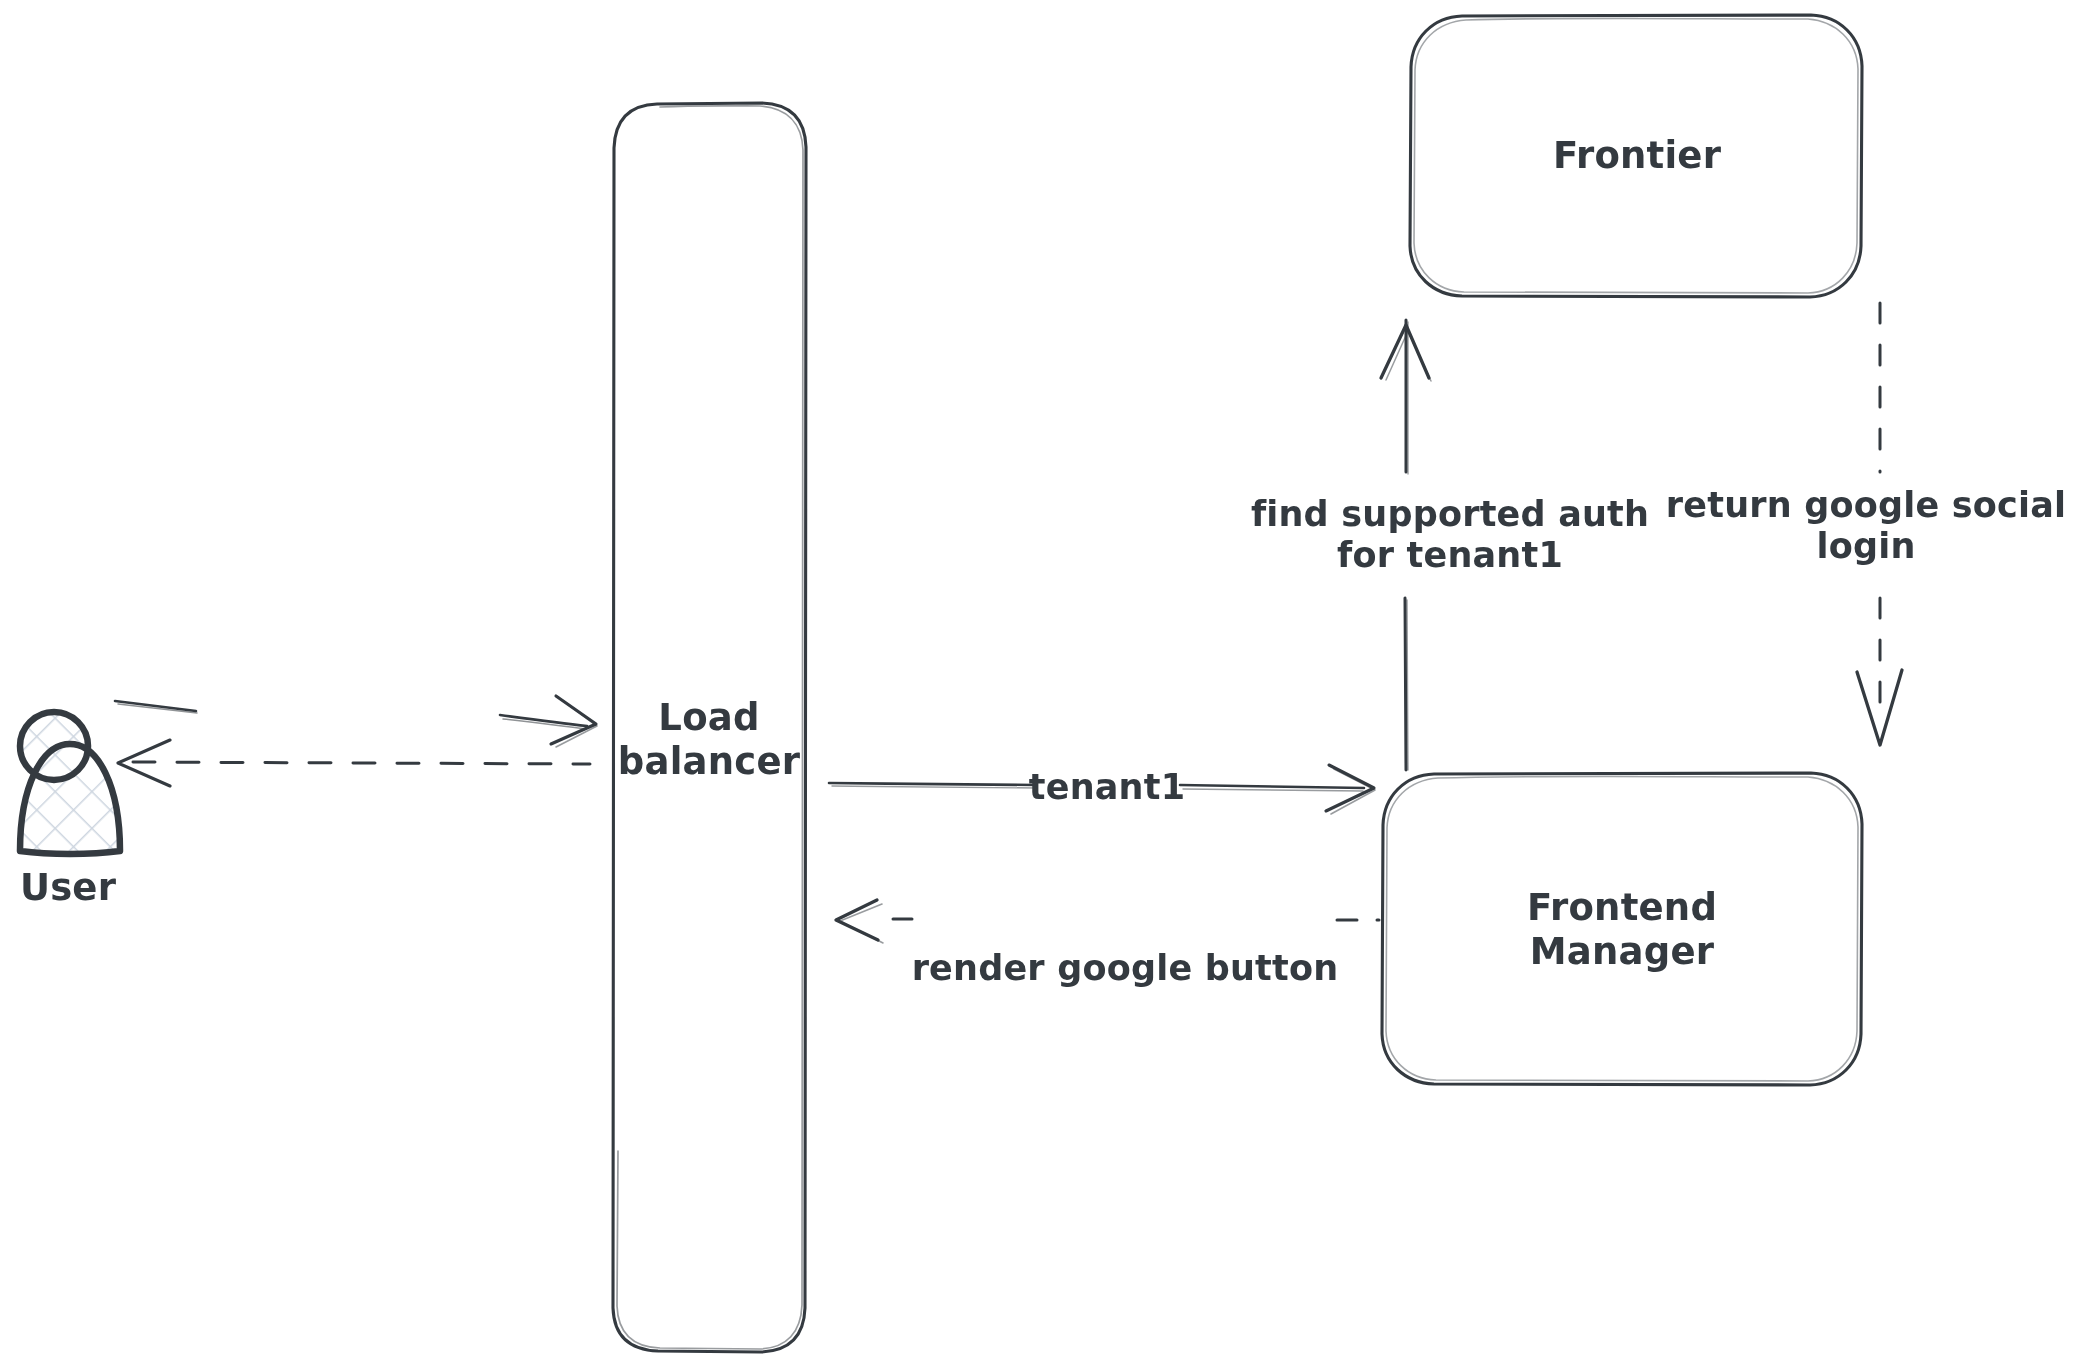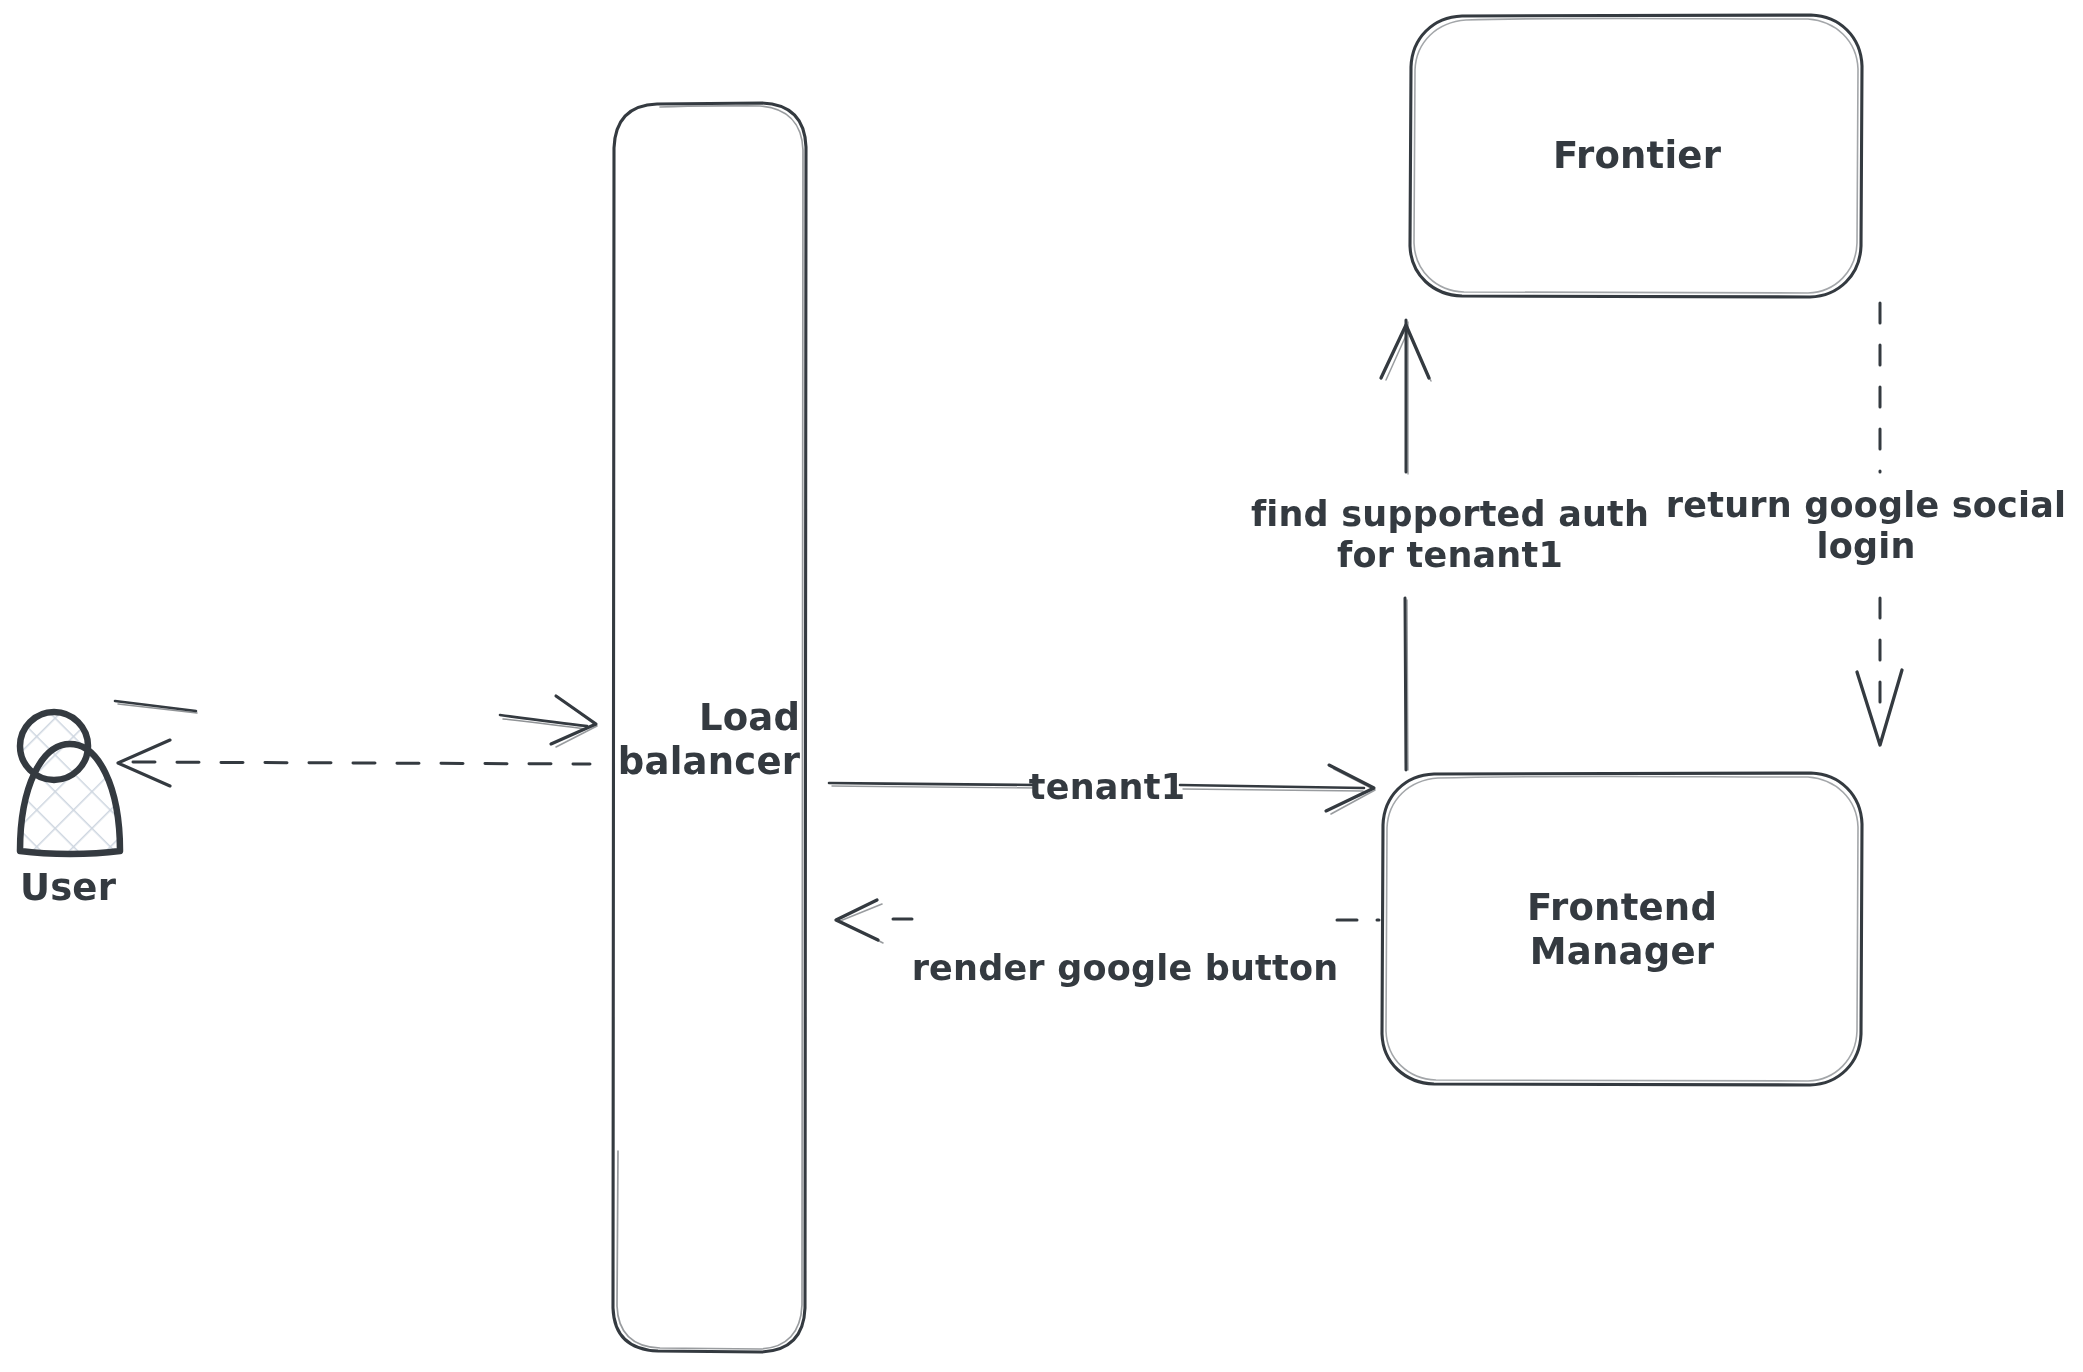--- a/index.html
+++ b/index.html
@@ -150,21 +150,21 @@
 
       <g>
         <path d="M 1880 303 L 1880 472" stroke-width="3" stroke-dasharray="20 22"></path>
         <path d="M 1880 598 L 1880 718" stroke-width="3" stroke-dasharray="20 22"></path>
         <path d="M 1857 672 L 1880 745 L 1902 670" stroke-width="3.3" fill="none"></path>
       </g>
 
     </g>
   </svg>
 
-  <div class="lbl node-label center" style="left:709px; top:740px;text-align:right;"><span>Load</span><br><span>balancer</span></div>
+  <div class="lbl node-label center" style="left:709px; top:740px;"><span>Load</span><br><span>balancer</span></div>
 
   <div class="lbl node-label center" style="left:1637px; top:156px;">Frontier</div>
 
   <div class="lbl node-label center" style="left:1622px; top:930px;"><span>Frontend</span><br><span>Manager</span></div>
 
   <div class="lbl actor-label center" style="left:68px; top:888px;">User</div>
 
 
   <div class="lbl edge-label center" style="left:1107px; top:788px;text-align:center;">tenant1</div>
 

